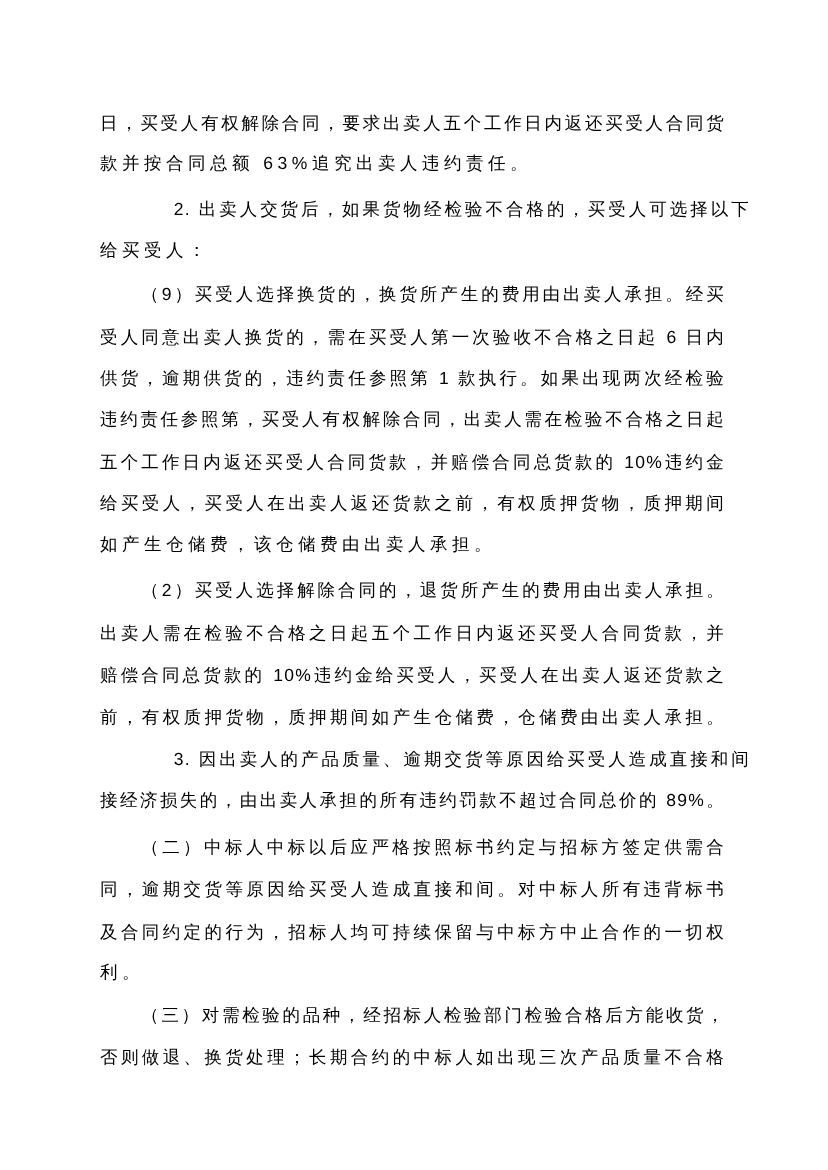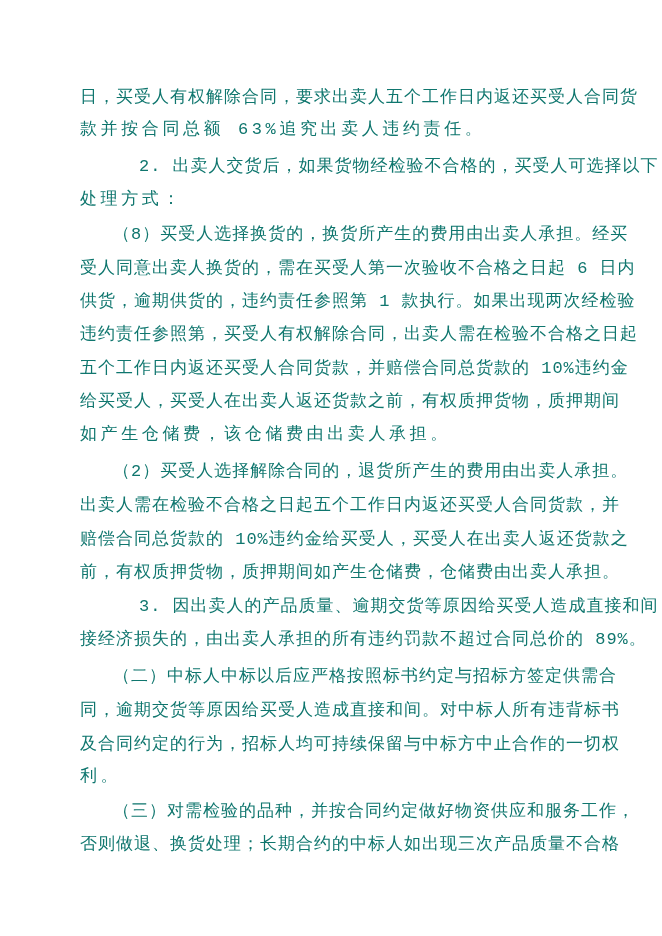--- a/index.html
+++ b/index.html
@@ -4,52 +4,52 @@
 <style>
   html, body { margin: 0; padding: 0; background: #ffffff; }
   body { width: 662px; height: 936px; position: relative; overflow: hidden; }
   .page { position: absolute; left: 0; top: 0; width: 662px; height: 936px; background: #fff; }
   .line {
     position: absolute;
     left: 80px;
     width: 500px;
     height: 24px;
     line-height: 24px;
-    font-family: Liberation Mono, monospace;
-    font-size: 17px;
-    color: #0f766e;
+    font-family: Liberation Sans, sans-serif;
+    font-size: 14px;
+    color: #000000;
     white-space: nowrap;
     text-align: justify;
     text-align-last: justify;
     letter-spacing: 1px;
   }
   .line.short { text-align-last: left; letter-spacing: 3.6px; }
   .line.indent { left: 119px; width: 461px; margin-left: 20px; }
   .line.indent2 { left: 113px; width: 467px; }
 </style>
 </head>
 <body>
 
 <div class="page">
   <div class="line full" style="top:86px">日，买受人有权解除合同，要求出卖人五个工作日内返还买受人合同货</div>
   <div class="line short" style="top:118px">款并按合同总额 63%追究出卖人违约责任。</div>
   <div class="line indent" style="top:155px">2. 出卖人交货后，如果货物经检验不合格的，买受人可选择以下</div>
-  <div class="line short" style="top:188px">处理方式：</div>
-  <div class="line indent2" style="top:223px">（8）买受人选择换货的，换货所产生的费用由出卖人承担。经买</div>
+  <div class="line short" style="top:188px">给买受人：</div>
+  <div class="line indent2" style="top:223px">（9）买受人选择换货的，换货所产生的费用由出卖人承担。经买</div>
   <div class="line full" style="top:257px">受人同意出卖人换货的，需在买受人第一次验收不合格之日起 6 日内</div>
   <div class="line full" style="top:290px">供货，逾期供货的，违约责任参照第 1 款执行。如果出现两次经检验</div>
   <div class="line full" style="top:323px">违约责任参照第，买受人有权解除合同，出卖人需在检验不合格之日起</div>
   <div class="line full" style="top:357px">五个工作日内返还买受人合同货款，并赔偿合同总货款的 10%违约金</div>
   <div class="line full" style="top:390px">给买受人，买受人在出卖人返还货款之前，有权质押货物，质押期间</div>
   <div class="line short" style="top:423px">如产生仓储费，该仓储费由出卖人承担。</div>
   <div class="line indent2" style="top:460px">（2）买受人选择解除合同的，退货所产生的费用由出卖人承担。</div>
   <div class="line full" style="top:494px">出卖人需在检验不合格之日起五个工作日内返还买受人合同货款，并</div>
   <div class="line full" style="top:528px">赔偿合同总货款的 10%违约金给买受人，买受人在出卖人返还货款之</div>
   <div class="line full" style="top:561px">前，有权质押货物，质押期间如产生仓储费，仓储费由出卖人承担。</div>
   <div class="line indent" style="top:595px">3. 因出卖人的产品质量、逾期交货等原因给买受人造成直接和间</div>
   <div class="line full" style="top:628px">接经济损失的，由出卖人承担的所有违约罚款不超过合同总价的 89%。</div>
   <div class="line indent2" style="top:665px">（二）中标人中标以后应严格按照标书约定与招标方签定供需合</div>
   <div class="line full" style="top:699px">同，逾期交货等原因给买受人造成直接和间。对中标人所有违背标书</div>
   <div class="line full" style="top:733px">及合同约定的行为，招标人均可持续保留与中标方中止合作的一切权</div>
   <div class="line short" style="top:765px">利。</div>
-  <div class="line indent2" style="top:800px">（三）对需检验的品种，并按合同约定做好物资供应和服务工作，</div>
+  <div class="line indent2" style="top:800px">（三）对需检验的品种，经招标人检验部门检验合格后方能收货，</div>
   <div class="line full" style="top:833px">否则做退、换货处理；长期合约的中标人如出现三次产品质量不合格</div>
 </div>
 
 </body></html>

